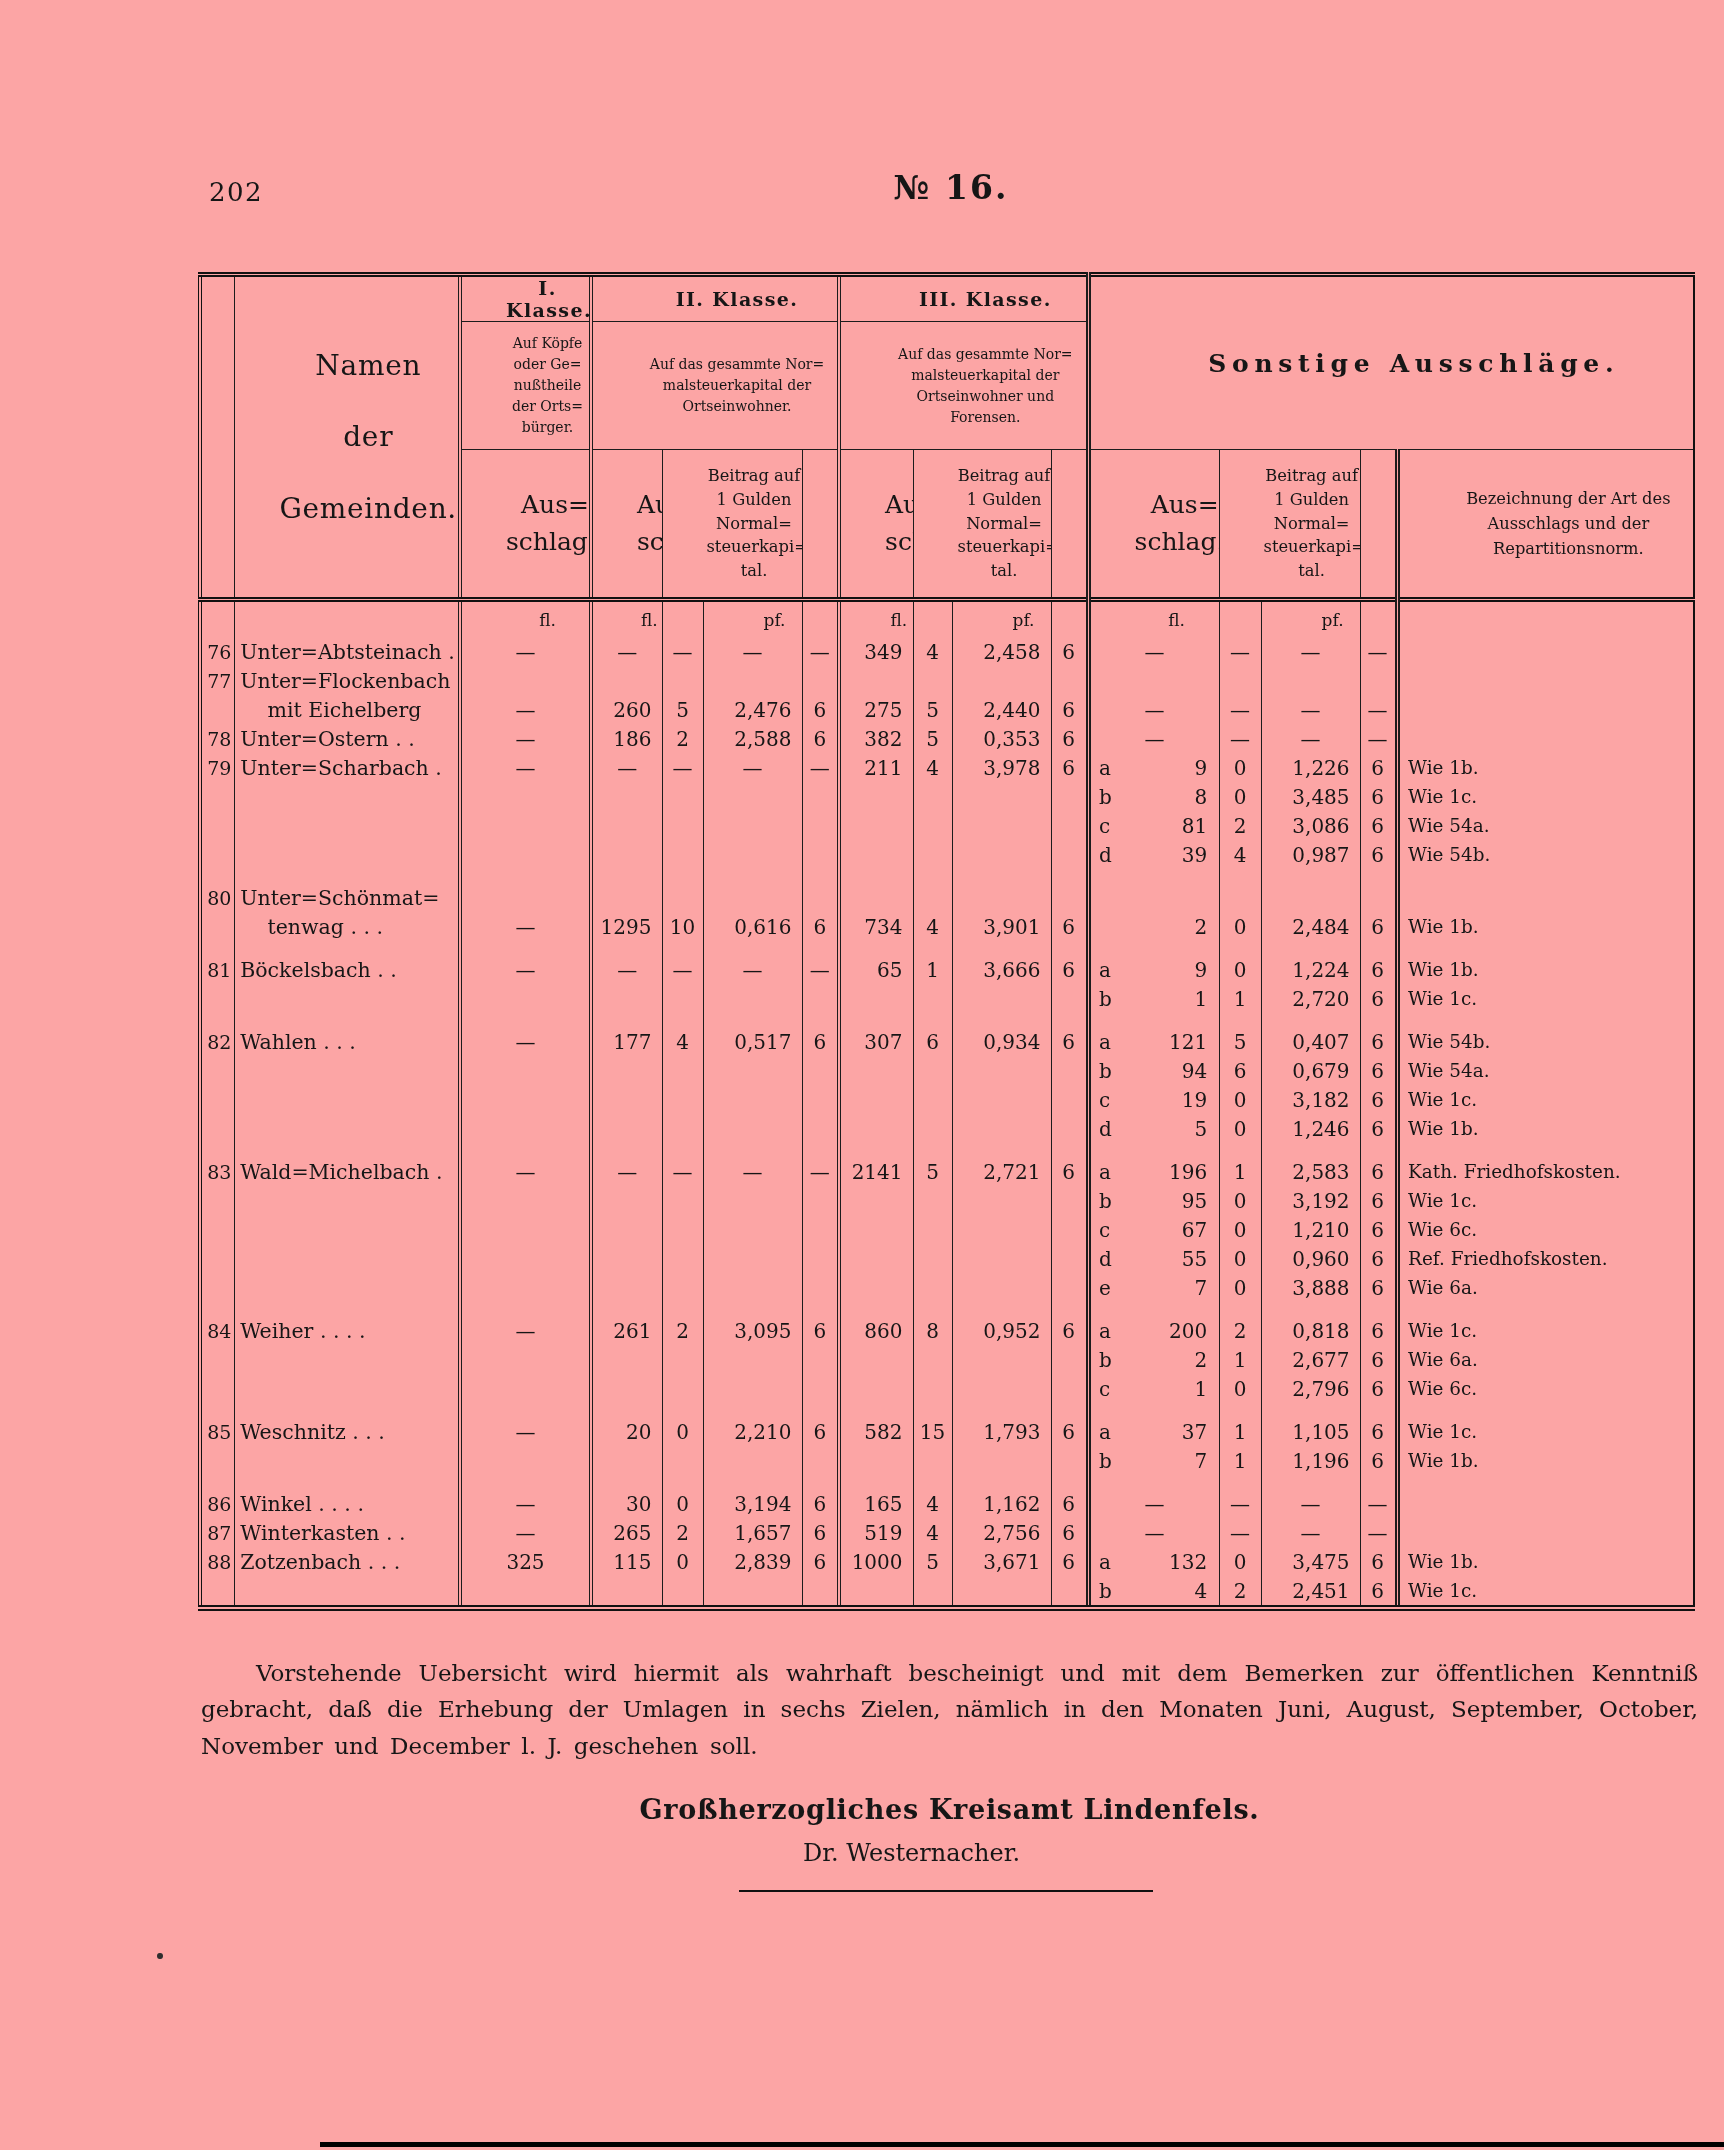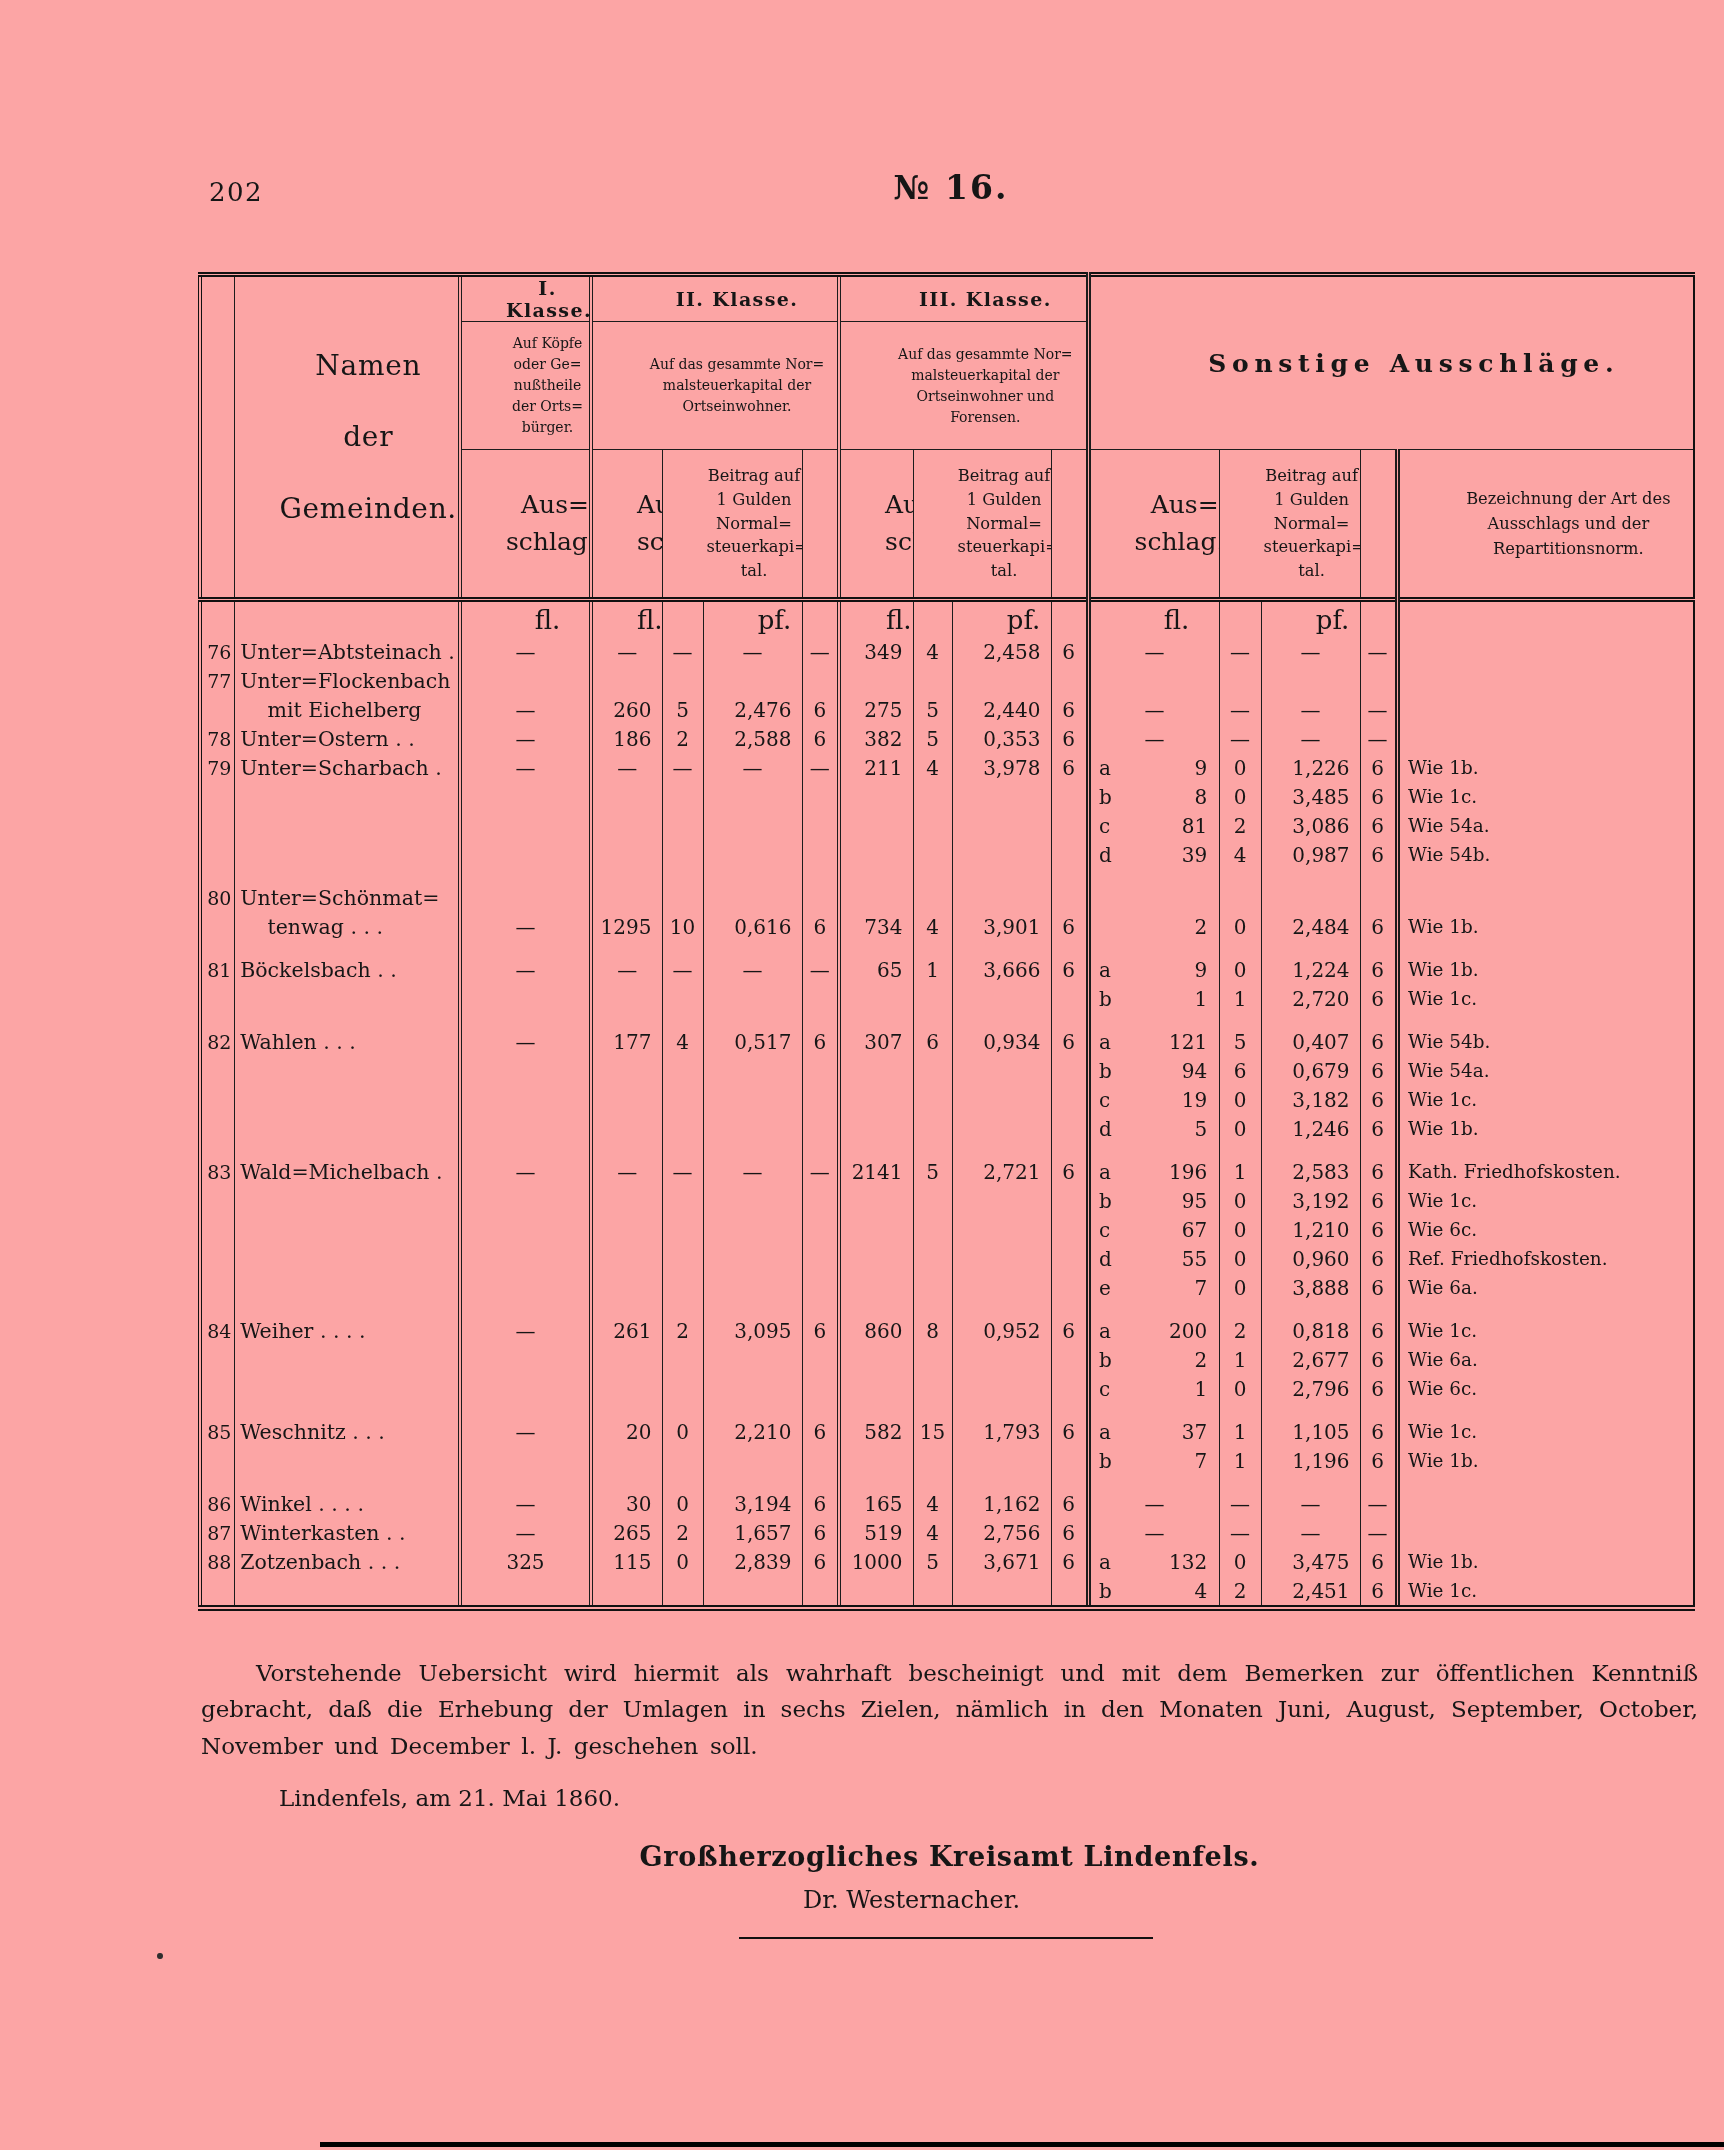--- a/index.html
+++ b/index.html
@@ -34,21 +34,21 @@
   .h-sub{white-space:pre-line;font-size:14px;line-height:1.5;border-bottom:1.4px solid #1c1c1c;height:127px;}
   .h-sonst{font-size:25px;letter-spacing:5.7px;border-bottom:1.4px solid #1c1c1c;font-weight:bold;}
   .h-aus{white-space:pre-line;font-size:25px;line-height:1.45;text-align:right;}
   .h-beitrag{white-space:pre-line;font-size:16.3px;line-height:1.45;height:147px;}
   .h-bez{white-space:pre-line;font-size:16.3px;line-height:1.55;}
   .h-vert{text-align:center;}
   .vtext{display:inline-block;writing-mode:vertical-rl;transform:rotate(180deg);white-space:nowrap;font-size:17.7px;letter-spacing:1.4px;}
   .vtext.sm{font-size:14px;letter-spacing:0.7px;}
 
   
-  tr.units td{border-top:5.7px double #111;height:35px;text-align:center;font-size:26px;padding-left:44px;}
+  tr.units td{border-top:5.7px double #111;height:35px;text-align:center;font-size:17px;padding-left:44px;}
 
   
   tbody td{height:29px;font-size:20px;}
   tr.gap td{padding-top:14px;}
   .c-num{text-align:right;padding-right:2.1px;font-size:19px;}
   td.c-name{text-align:left;padding-left:5.7px;font-size:20.5px;white-space:nowrap;}
   td.c-name.indent{padding-left:33px;}
   .rnum{text-align:right;padding-right:10px;}
   .ctr{text-align:center;}
   .dash{text-align:center !important;padding-right:0 !important;}
@@ -709,21 +709,20 @@
           <td class="c-sa"><span class="s-letter">b</span>4</td>
           <td class="c-sk ctr">2</td>
           <td class="c-sp rnum">2,451</td>
           <td class="c-sz ctr">6</td>
           <td class="c-bz">Wie 1c.</td>
         </tr>
       </tbody>
   </table>
 
   <p class="attestation">Vorstehende Uebersicht wird hiermit als wahrhaft bescheinigt und mit dem Bemerken zur öffentlichen Kenntniß gebracht, daß die Erhebung der Umlagen in sechs Zielen, nämlich in den Monaten Juni, August, September, October, November und December l. J. geschehen soll.</p>
-  <p class="place-date">Lindenfels, am 21. Mai 1860.</p>
   <p class="authority">Großherzogliches Kreisamt Lindenfels.</p>
   <p class="signature">Dr. Westernacher.</p>
   <div class="sig-rule"></div>
 
   <div class="speck"></div>
   <div class="bottom-line"></div>
 </div>
 
 
 </body></html>

